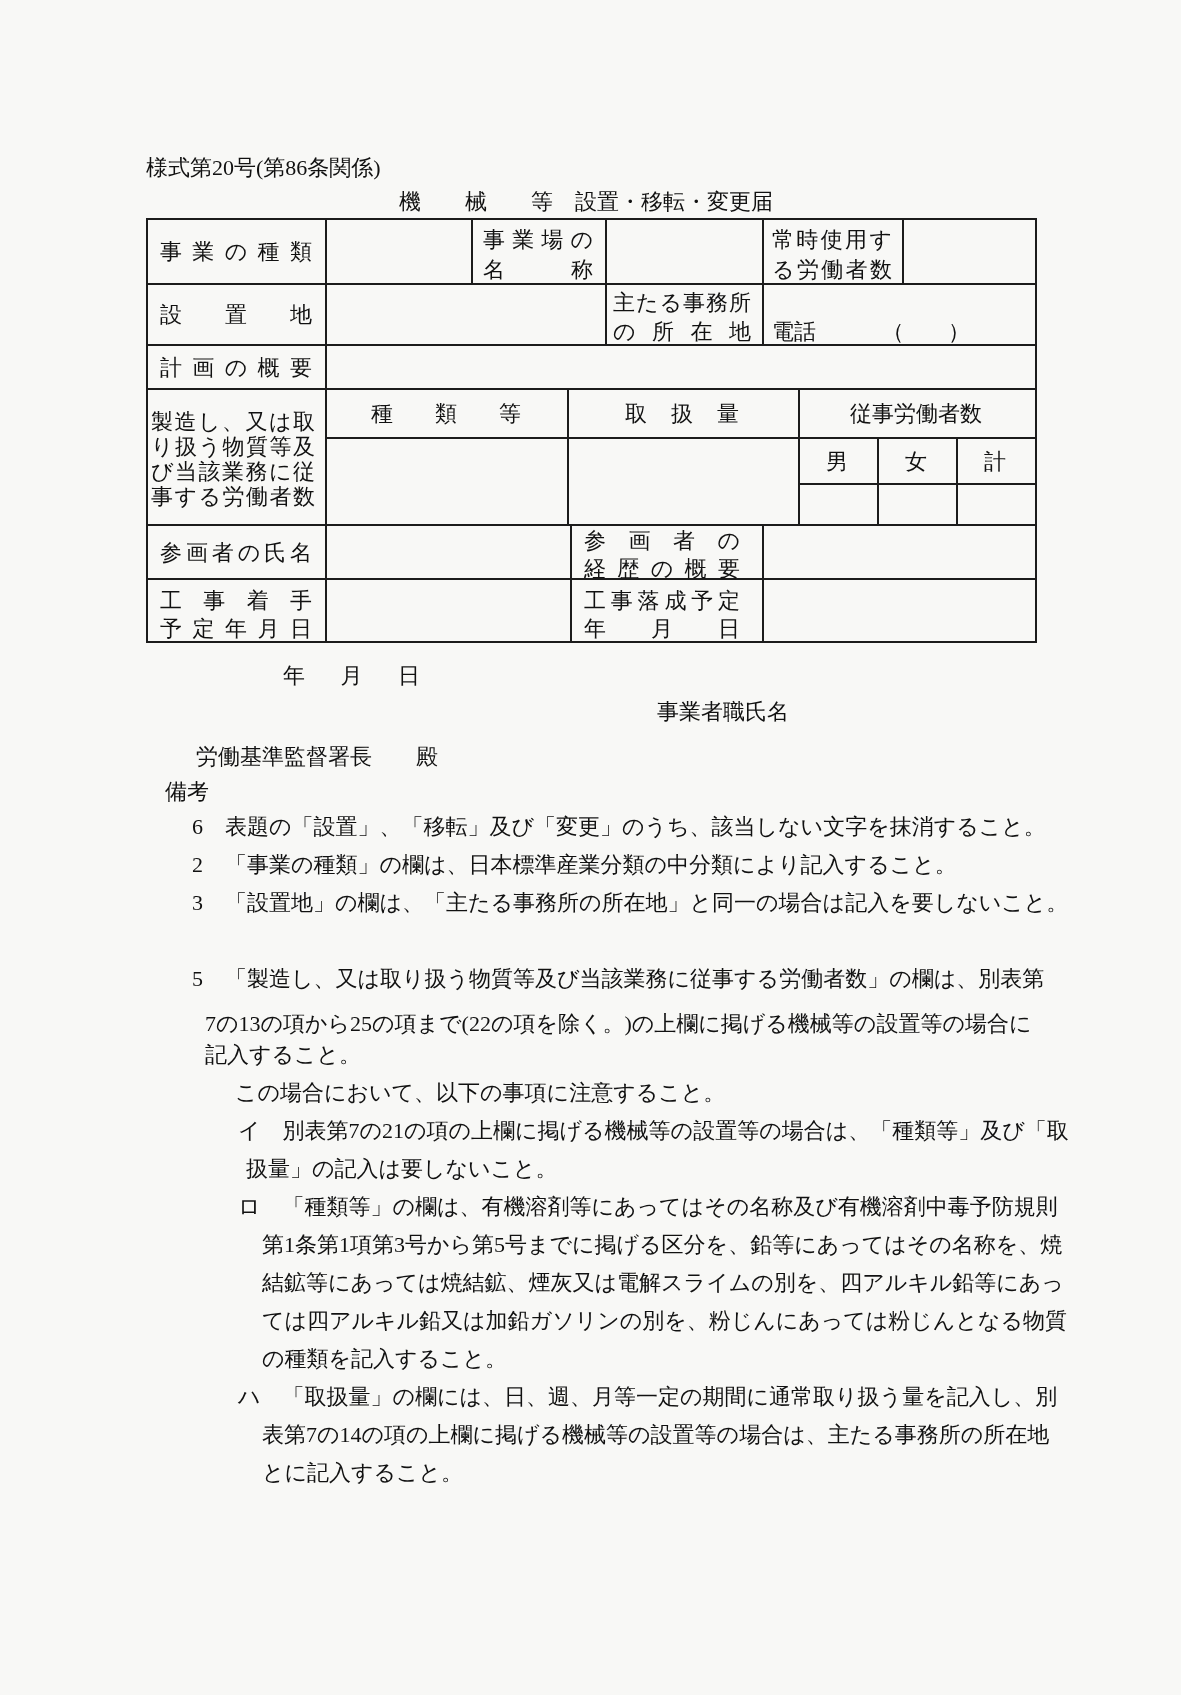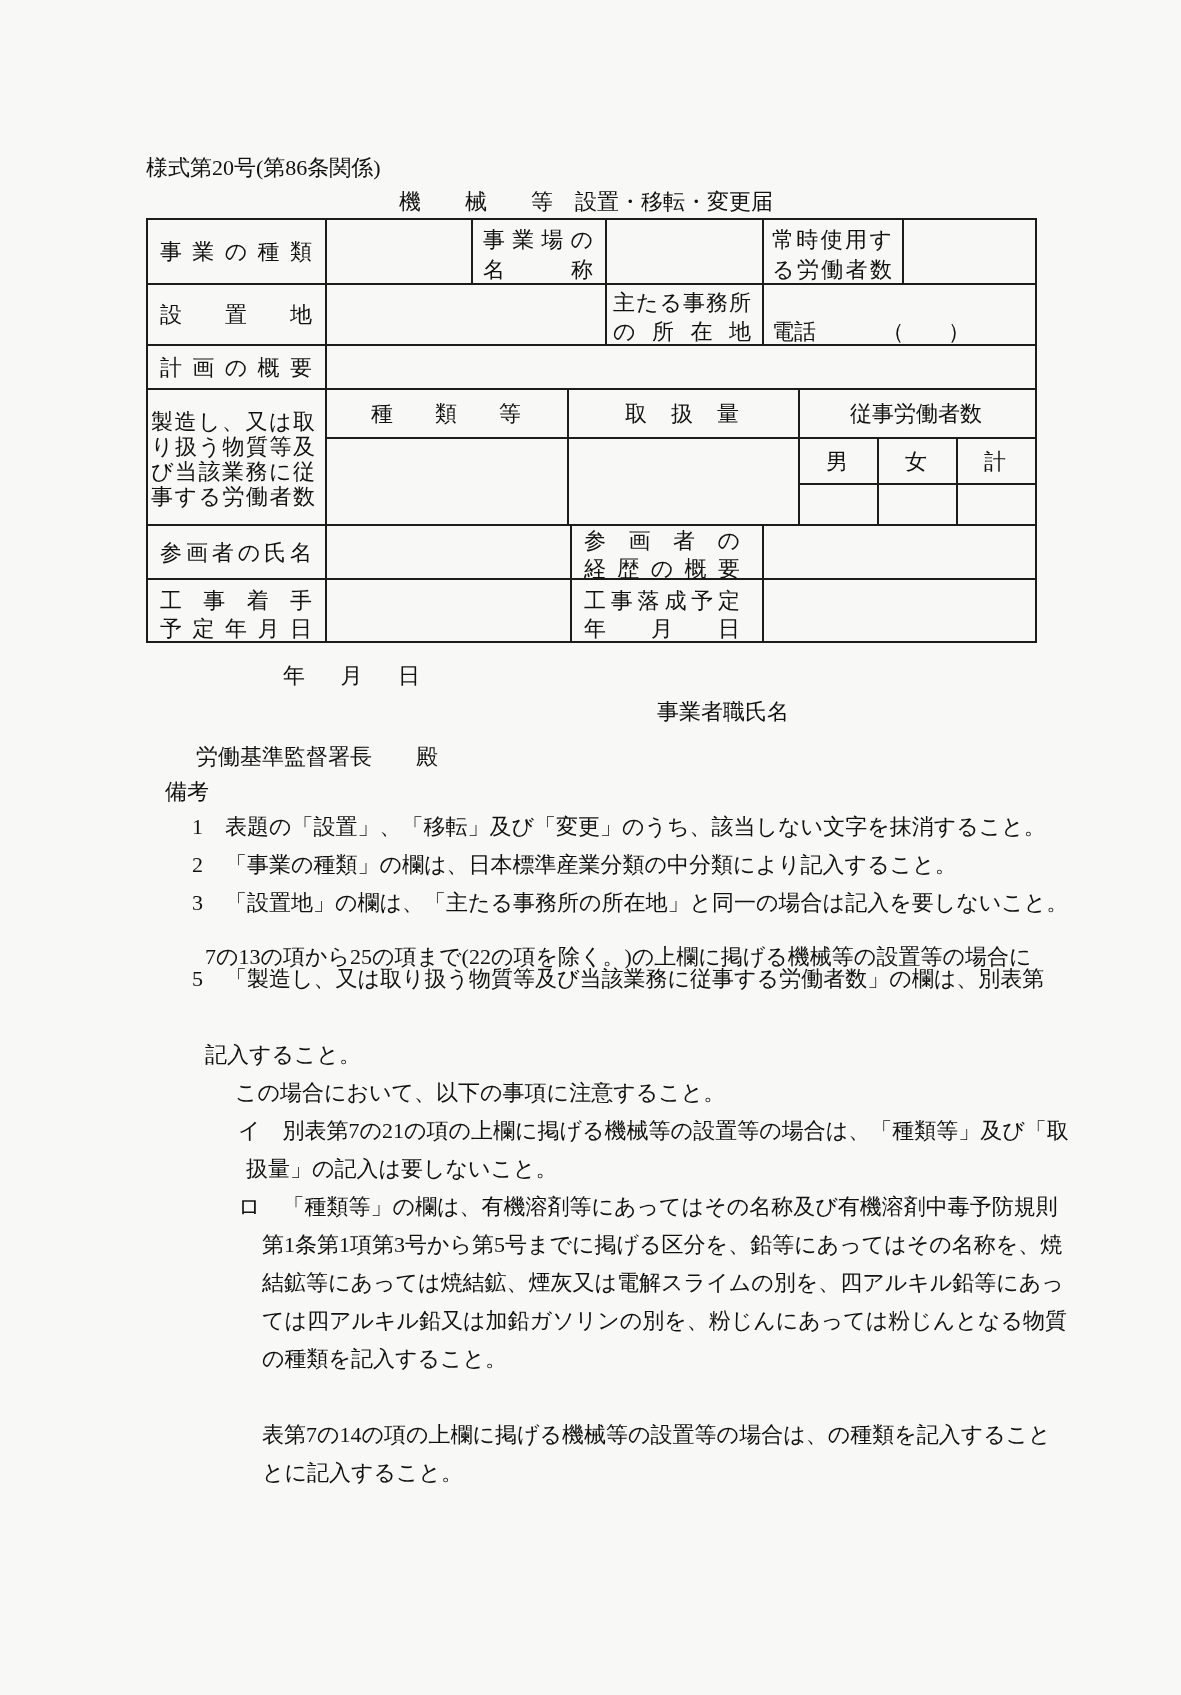--- a/index.html
+++ b/index.html
@@ -224,30 +224,31 @@
 
   <div class="sp" style="left:283px;top:663px;width:137px">
       <span>年</span>
       <span>月</span>
       <span>日</span>
     </div>
   <div class="t" style="left:657px;top:699px">事業者職氏名</div>
   <div class="t" style="left:196px;top:744px">労働基準監督署長　　殿</div>
   <div class="t" style="left:165px;top:779px">備考</div>
 
-  <div class="t small" style="left:192px;top:814px">1　表題の「設置」、「移転」及び「変更」のうち、該当しない文字を抹消すること。</div>
+  <div class="t small" style="left:192px;top:814px">6　表題の「設置」、「移転」及び「変更」のうち、該当しない文字を抹消すること。</div>
   <div class="t small" style="left:192px;top:852px">2　「事業の種類」の欄は、日本標準産業分類の中分類により記入すること。</div>
   <div class="t small" style="left:192px;top:890px">3　「設置地」の欄は、「主たる事務所の所在地」と同一の場合は記入を要しないこと。</div>
   <div class="t small" style="left:192px;top:966px">5　「製造し、又は取り扱う物質等及び当該業務に従事する労働者数」の欄は、別表第</div>
-  <div class="t small" style="left:205px;top:944px">7の13の項から25の項まで(22の項を除く。)の上欄に掲げる機械等の設置等の場合に</div>
+  <div class="t small" style="left:205px;top:1011px">7の13の項から25の項まで(22の項を除く。)の上欄に掲げる機械等の設置等の場合に</div>
   <div class="t small" style="left:205px;top:1042px">記入すること。</div>
   <div class="t small" style="left:235px;top:1080px">この場合において、以下の事項に注意すること。</div>
   <div class="t small" style="left:238px;top:1118px">イ　別表第7の21の項の上欄に掲げる機械等の設置等の場合は、「種類等」及び「取</div>
   <div class="t small" style="left:246px;top:1156px">扱量」の記入は要しないこと。</div>
   <div class="t small" style="left:238px;top:1194px">ロ　「種類等」の欄は、有機溶剤等にあってはその名称及び有機溶剤中毒予防規則</div>
   <div class="t small" style="left:262px;top:1232px">第1条第1項第3号から第5号までに掲げる区分を、鉛等にあってはその名称を、焼</div>
   <div class="t small" style="left:262px;top:1308px">ては四アルキル鉛又は加鉛ガソリンの別を、粉じんにあっては粉じんとなる物質</div>
   <div class="t small" style="left:262px;top:1270px">結鉱等にあっては焼結鉱、煙灰又は電解スライムの別を、四アルキル鉛等にあっ</div>
   <div class="t small" style="left:262px;top:1346px">の種類を記入すること。</div>
-  <div class="t small" style="left:262px;top:1422px">表第7の14の項の上欄に掲げる機械等の設置等の場合は、の種類を記入すること</div>
+  <div class="t small" style="left:238px;top:1384px">ハ　「取扱量」の欄には、日、週、月等一定の期間に通常取り扱う量を記入し、別</div>
+  <div class="t small" style="left:262px;top:1422px">表第7の14の項の上欄に掲げる機械等の設置等の場合は、主たる事務所の所在地</div>
   <div class="t small" style="left:262px;top:1460px">とに記入すること。</div>
 
 </div>
 
 </body></html>

